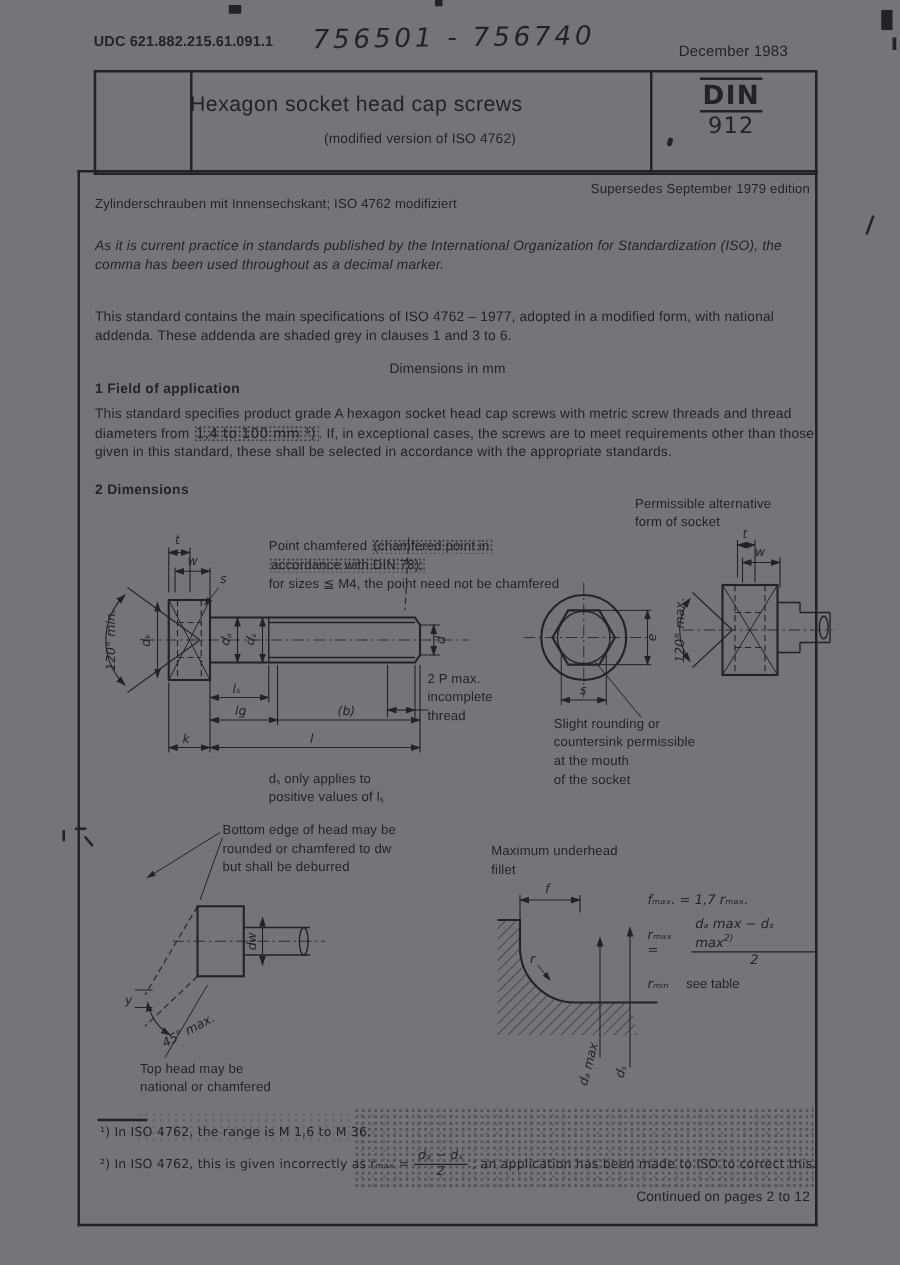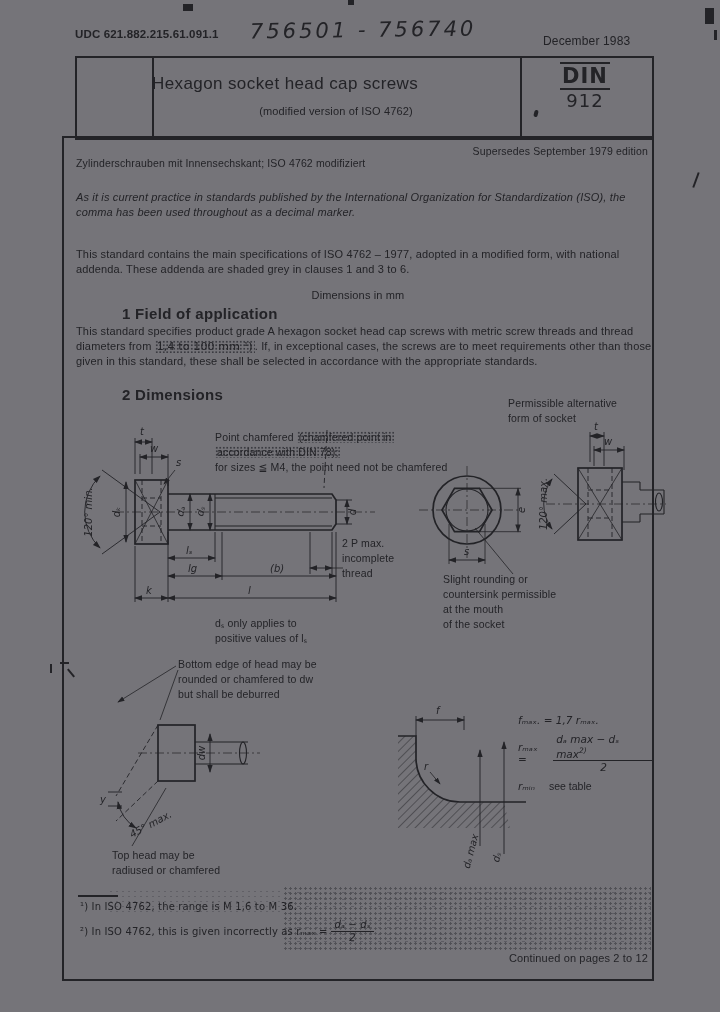--- a/index.html
+++ b/index.html
@@ -4,21 +4,21 @@
 <style>
   html,body{margin:0;padding:0;background:#6f6e73;}
   .page{position:relative;width:720px;height:1012px;background:#757479;overflow:hidden;
         font-family:"Liberation Sans",sans-serif;color:#232327;}
   .abs{position:absolute;}
   .txt{color:#232327;letter-spacing:.15px;}
   .note{white-space:pre-line;font-size:10.5px;line-height:1.42;}
   .small{font-size:10.5px;line-height:1.45;}
   .body{font-size:11px;line-height:15px;}
   .ital{font-style:italic;}
-  .hd{font-size:15px;font-weight:bold;letter-spacing:.3px;margin-left:46px;}
+  .hd{font-size:11px;font-weight:bold;letter-spacing:.3px;}
   .sub{font-family:"DejaVu Sans",sans-serif;}
   .vline{width:2px;background:#232327;}
   .hline{height:2px;background:#232327;}
   .shade{background-image:radial-gradient(#3c3c42 .8px,transparent 1px);background-size:3.5px 3.5px;padding:0 2px;}
   .texture{background-image:radial-gradient(#35353b 1.1px,transparent 1.3px),radial-gradient(#4a4a52 1px,transparent 1.2px);
            background-size:5px 5px,9px 7px;background-position:0 0,2px 3px;opacity:.55;z-index:1;}
   .texture2{background-image:radial-gradient(#3c3c42 .9px,transparent 1.1px);background-size:6px 5px;opacity:.35;z-index:1;}
   .z2{z-index:2;}
   .hand{font-family:"DejaVu Sans",sans-serif;font-style:italic;font-size:21px;letter-spacing:3px;transform:rotate(-.8deg);}
   .dinword{font-family:"DejaVu Sans",sans-serif;font-weight:bold;font-size:21px;letter-spacing:1px;
@@ -220,22 +220,24 @@
     <text class="lbl" x="125" y="97" transform="rotate(-90 125 97)" text-anchor="middle">dw</text>
     <path class="dash" d="M78,69 L36,140 M78,125 L36,165"></path>
     <path class="d1" d="M38,146 A40,40 0 0 0 56,172" marker-start="url(#arr)" marker-end="url(#arr)"></path>
     <text class="lbl" x="52" y="182" transform="rotate(-28 52 182)">45° max.</text>
     <path class="d1" d="M28,136 H42 M28,150 H42"></path>
     <text class="lbl" x="20" y="147">y</text>
     <line class="thin" x1="52" y1="190" x2="86" y2="132"></line>
   </svg>
 
   <div class="abs txt note z2" style="left:112px;top:848px;">Top head may be
-radiused or chamfered</div>
-
+national or chamfered</div>
+
+  <div class="abs txt note z2" style="left:393px;top:674px;">Maximum underhead
+fillet</div>
 
   <svg style="left:392px;top:706px;" width="140" height="172">
     <path class="d1" d="M24,30 V10 M72,24 V10"></path>
     <line class="d1" x1="24" y1="14" x2="72" y2="14" marker-start="url(#arr)" marker-end="url(#arr)"></line>
     <text class="lbl" x="44" y="8">f</text>
     <path d="M6,30 H24 V52 C24,76 44,96 68,96 L6,96 Z" fill="url(#hatch)" stroke="none"></path>
     <path class="o2" d="M6,30 H24 V52 C24,76 44,96 68,96 H134"></path>
     <polygon points="6,96 112,96 118,122 6,122" fill="url(#hatch)" stroke="none"></polygon>
     <text class="lbl" x="32" y="64">r</text>
     <line class="thin" x1="38" y1="66" x2="48" y2="78" marker-end="url(#arr)"></line>
@@ -266,17 +268,18 @@
   <div class="abs texture2" style="left:108px;top:889px;width:175px;height:24px;"></div>
 
   <div class="abs hline z2" style="left:78px;top:895px;width:40px;height:1.5px;"></div>
   <div class="abs txt z2 sub" style="left:80px;top:901px;font-size:10px;">¹) In ISO 4762, the range is M 1,6 to M 36.</div>
   <div class="abs z2" style="left:80px;top:919px;display:flex;align-items:center;font-size:10px;">
     <span class="txt sub">²) In ISO 4762, this is given incorrectly as rₘₐₓ =</span>
     <span class="frac sub txt" style="font-size:10px;font-style:italic;">
       <span class="num">dₐ − dₛ</span>
       <span class="den">2</span>
     </span>
+    <span class="txt sub">; an application has been made to ISO to correct this.</span>
   </div>
 
   <div class="abs txt z2" style="left:388px;top:952px;width:260px;text-align:right;font-size:11px;">Continued on pages 2 to 12</div>
 
 </div>
 
 </body></html>

